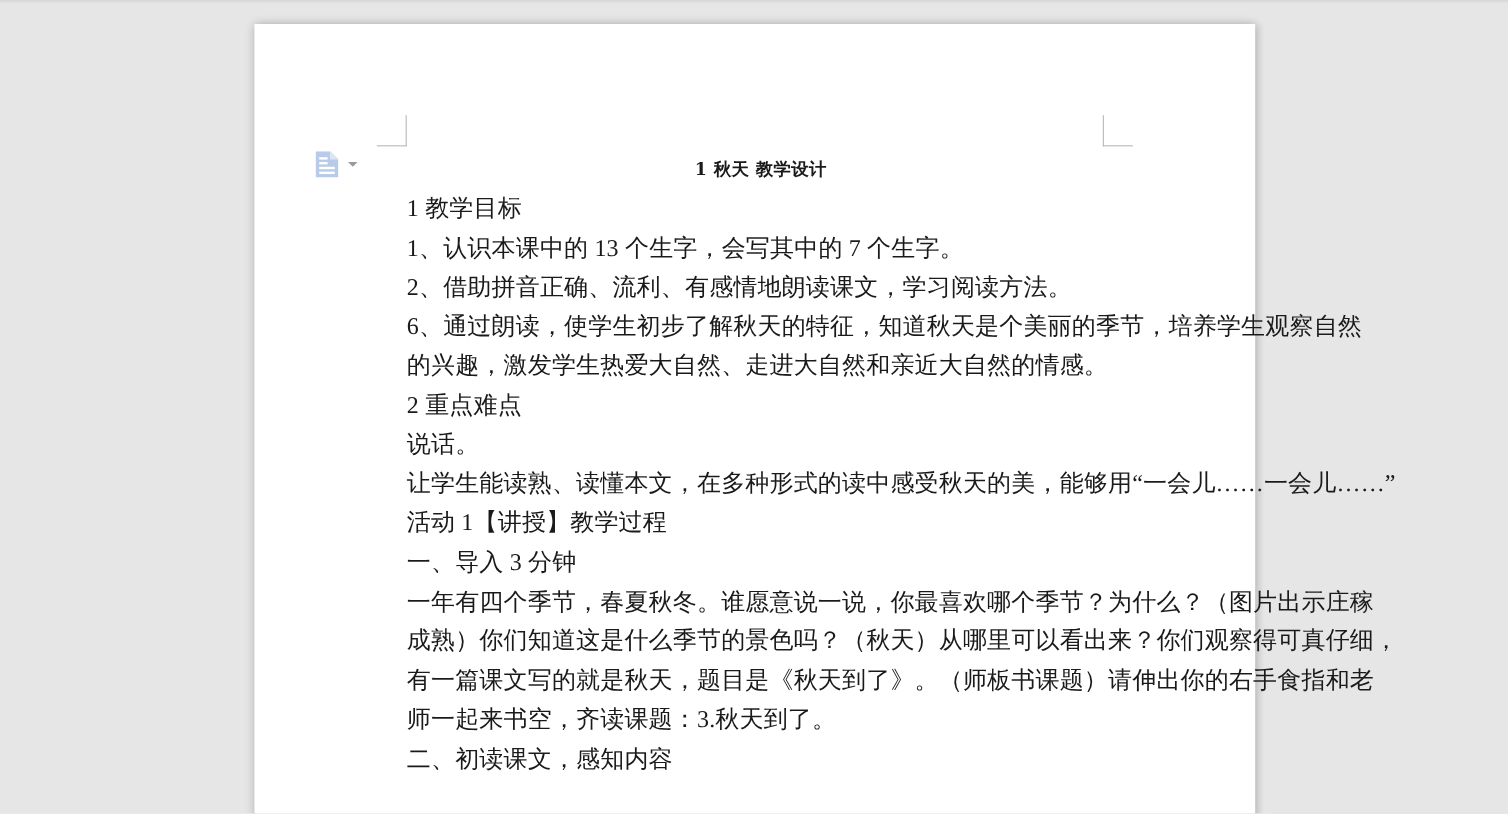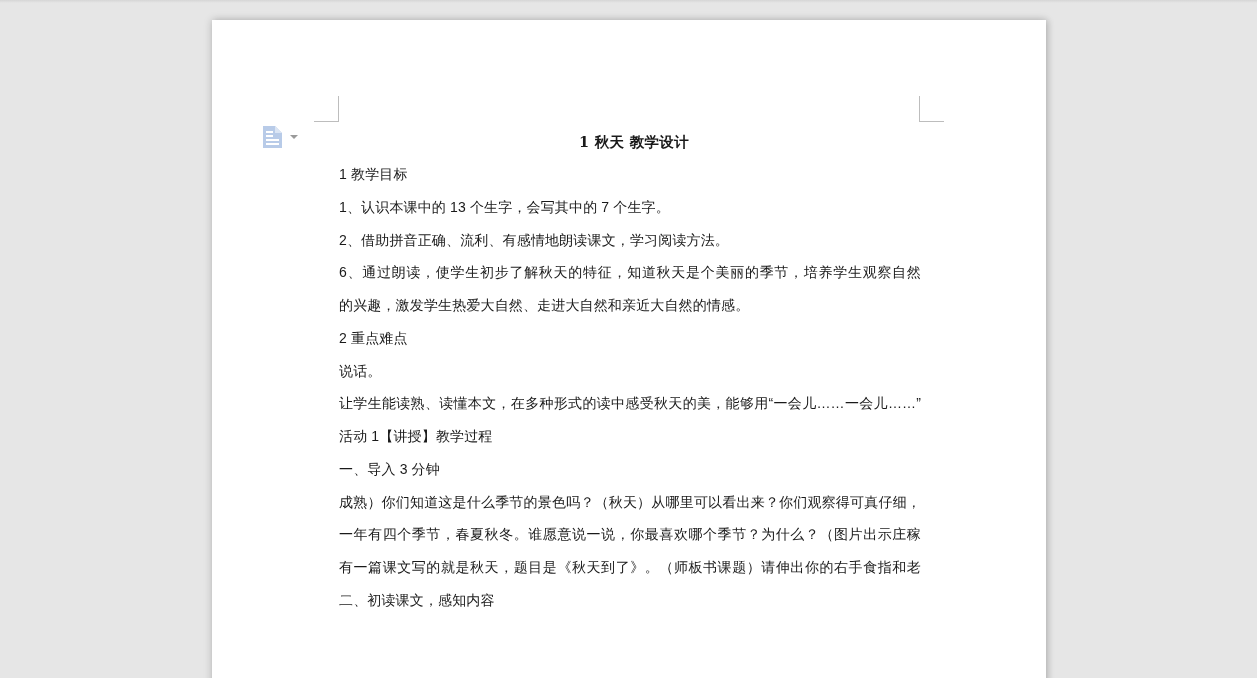--- a/index.html
+++ b/index.html
@@ -83,22 +83,22 @@
     text-align: center;
     height: 33px;
     line-height: 33px;
     margin-left: 8px;
     letter-spacing: 0.3px;
   }
   .line {
     height: 32.75px;
     line-height: 32.75px;
     white-space: nowrap;
-    font-family: Liberation Sans, sans-serif;
-    font-size: 14px;
+    font-family: Liberation Serif, serif;
+    font-size: 20px;
     letter-spacing: 0.15px;
   }
   .line.justify {
     text-align: justify;
     text-align-last: justify;
   }
 </style>
 </head>
 <body>
 
@@ -128,19 +128,20 @@
       <div class="line">1 教学目标</div>
       <div class="line">1、认识本课中的 13 个生字，会写其中的 7 个生字。</div>
       <div class="line">2、借助拼音正确、流利、有感情地朗读课文，学习阅读方法。</div>
       <div class="line justify">6、通过朗读，使学生初步了解秋天的特征，知道秋天是个美丽的季节，培养学生观察自然</div>
       <div class="line">的兴趣，激发学生热爱大自然、走进大自然和亲近大自然的情感。</div>
       <div class="line">2 重点难点</div>
       <div class="line">说话。</div>
       <div class="line justify">让学生能读熟、读懂本文，在多种形式的读中感受秋天的美，能够用“一会儿……一会儿……”</div>
       <div class="line">活动 1【讲授】教学过程</div>
       <div class="line">一、导入  3 分钟</div>
+      <div class="line justify">一年有四个季节，春夏秋冬。谁愿意说一说，你最喜欢哪个季节？为什么？（图片出示庄稼</div>
       <div class="line justify">成熟）你们知道这是什么季节的景色吗？（秋天）从哪里可以看出来？你们观察得可真仔细，</div>
-      <div class="line justify">一年有四个季节，春夏秋冬。谁愿意说一说，你最喜欢哪个季节？为什么？（图片出示庄稼</div>
       <div class="line justify">有一篇课文写的就是秋天，题目是《秋天到了》。（师板书课题）请伸出你的右手食指和老</div>
+      <div class="line">师一起来书空，齐读课题：3.秋天到了。</div>
       <div class="line">二、初读课文，感知内容</div>
     </div>
   </div>
 </div>
 
 </body></html>

